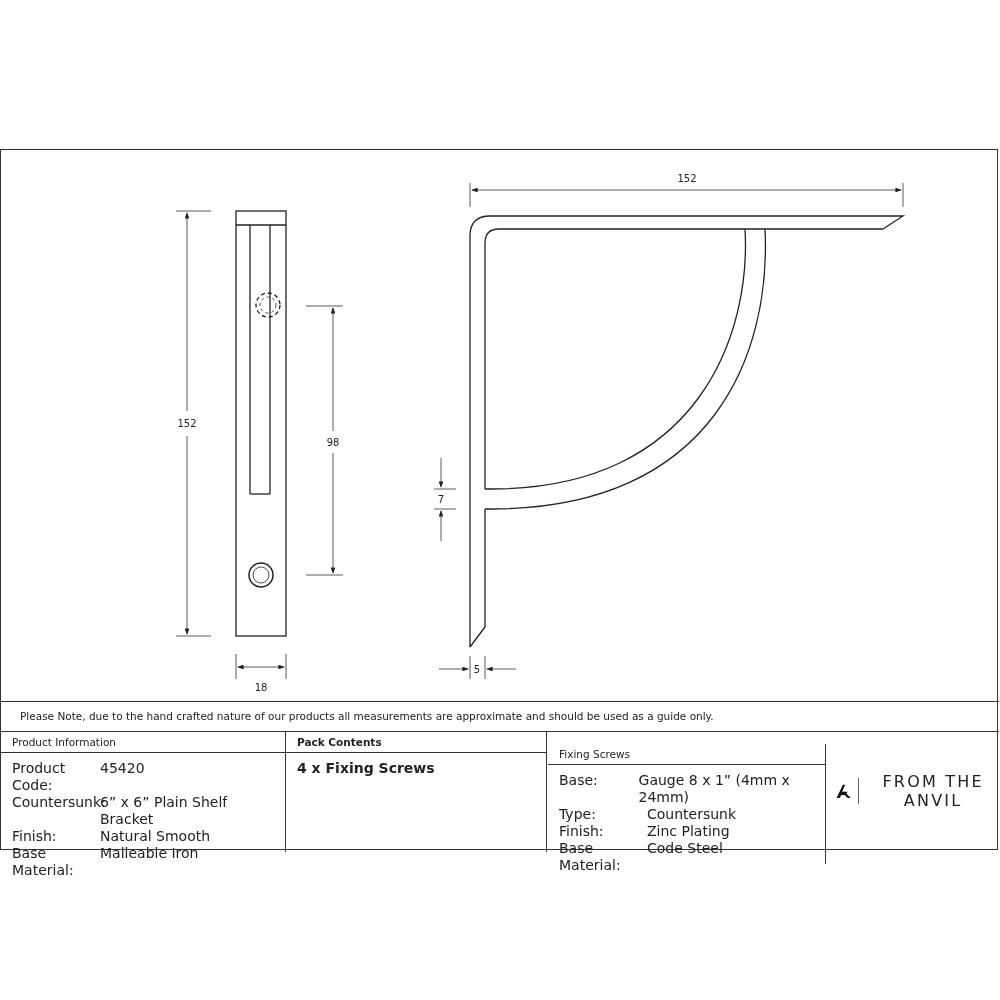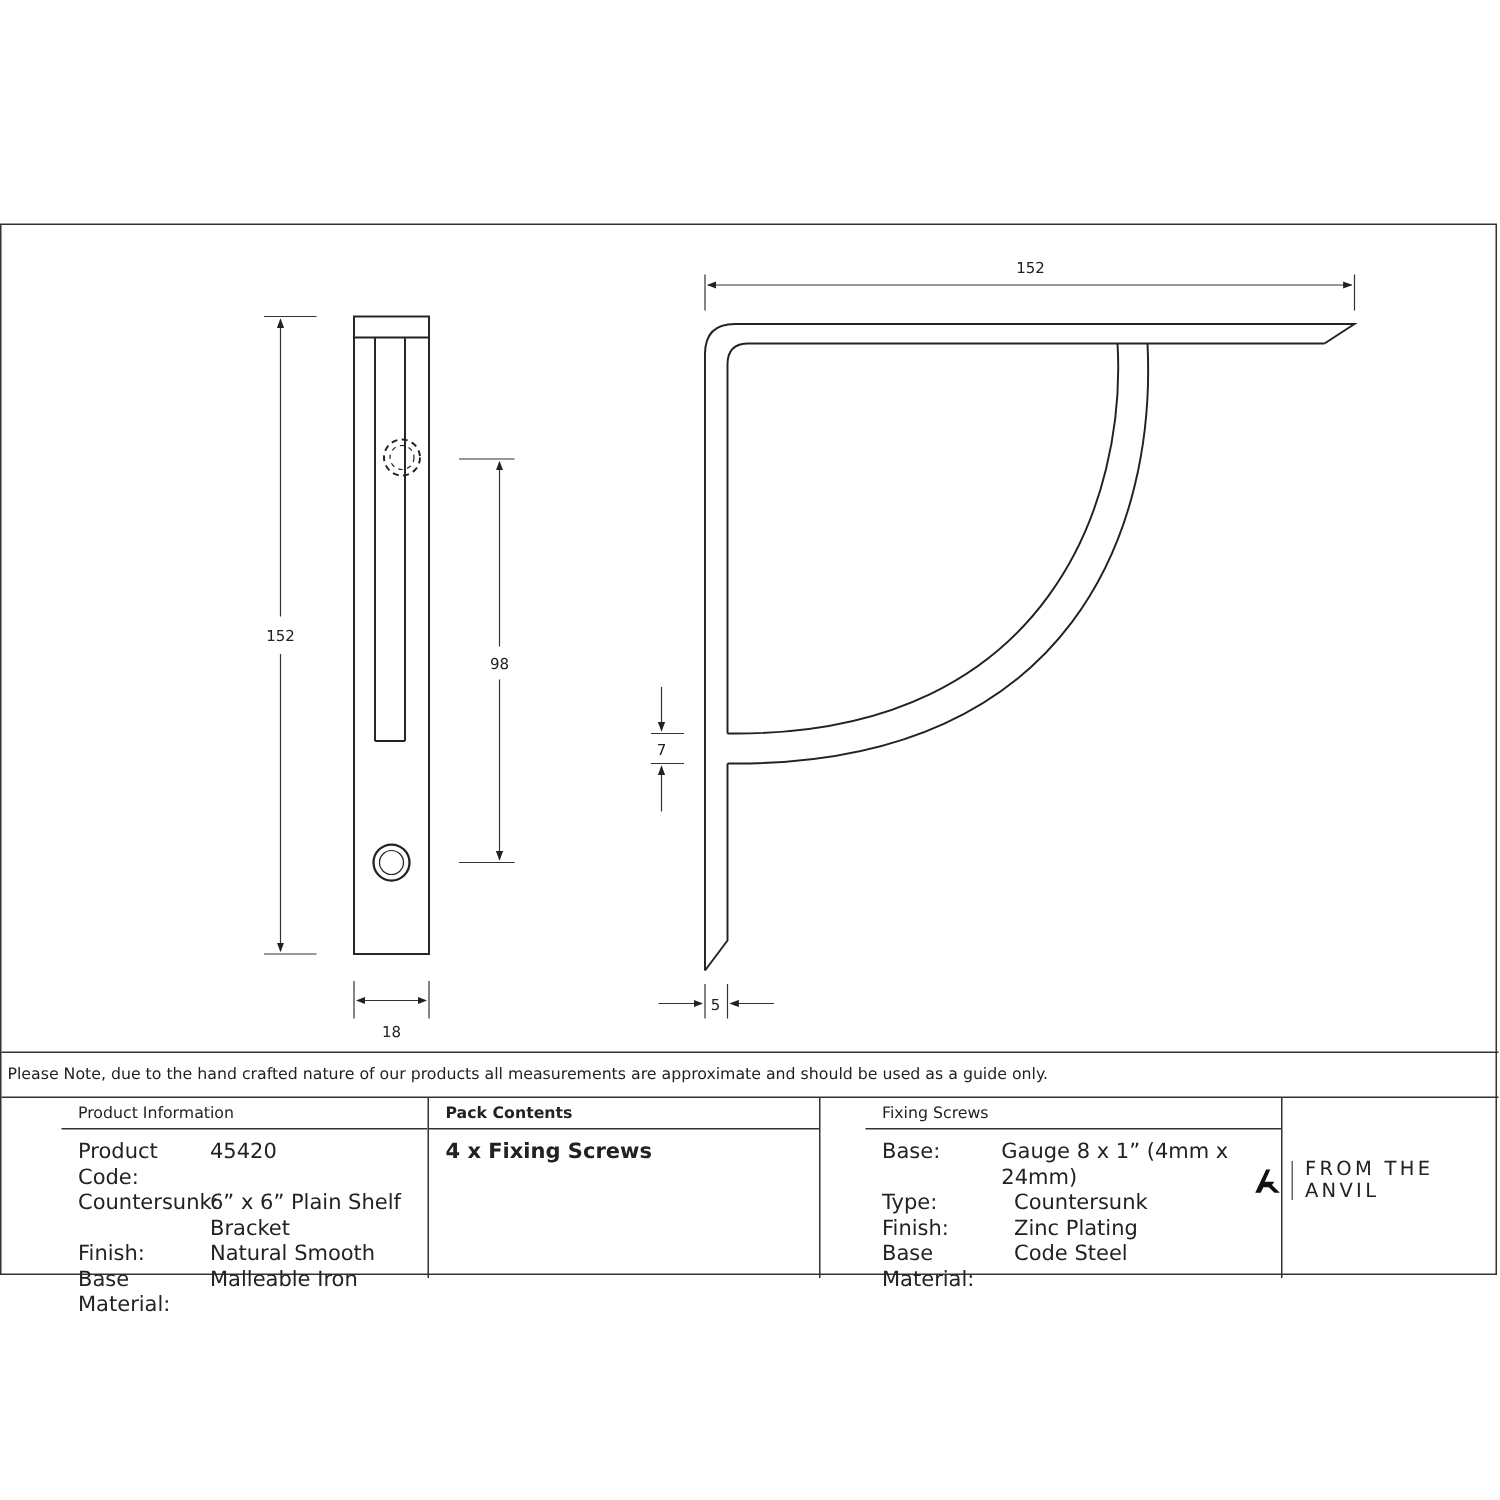--- a/index.html
+++ b/index.html
@@ -4,37 +4,37 @@
 <style>
   html, body { margin: 0; padding: 0; background: #ffffff; }
   body { width: 1000px; height: 1000px; position: relative; overflow: hidden;
          font-family: "DejaVu Sans", sans-serif; color: #222; }
   .sheet { position: absolute; left: 0; top: 149px; width: 998px; height: 701px;
            border: 1.5px solid #333; box-sizing: border-box; }
   .drawing { position: absolute; left: 0; top: 0; }
   .dim-label { font-family: "DejaVu Sans", sans-serif; font-size: 10px; fill: #222; }
   .note-row { position: absolute; left: 0; top: 551px; width: 998px; height: 30px;
               border-top: 1.5px solid #333; box-sizing: border-box;
-              font-size: 10.5px; line-height: 28px; padding-left: 4px; }
+              font-size: 10.5px; line-height: 28px; padding-left: 19px; }
   .table { position: absolute; left: 0; top: 581px; width: 998px; height: 120px;
            border-top: 1.5px solid #333; box-sizing: border-box; }
   .col { position: absolute; top: 0; height: 120px; box-sizing: border-box; }
-  .col-1 { left: 0; width: 285px; border-right: 1.5px solid #333; padding-left: 40px; }
+  .col-1 { left: 0; width: 285px; border-right: 1.5px solid #333; }
   .col-2 { left: 285px; width: 261px; border-right: 1.5px solid #333; font-weight: bold; }
-  .col-3 { left: 576px; width: 278px; border-right: 1.5px solid #333; }
+  .col-3 { left: 547px; width: 278px; border-right: 1.5px solid #333; margin-top: 12px; }
   .col-4 { left: 824px; width: 174px; }
   .col-head { height: 20px; line-height: 20px; font-size: 10.5px; padding-left: 11px;
               border-bottom: 1.5px solid #333; }
   .col-body { padding: 7px 0 0 11px; font-size: 14px; line-height: 17px; }
   .kv { display: flex; }
   .kv .k { width: 88px; }
   .brand { position: absolute; left: 10px; top: 40px; display: flex; align-items: center; }
   .brand-mark { width: 22px; height: 22px; }
   .brand-sep { width: 1px; height: 26px; background: #666; margin: 0 8px 0 6px; }
-  .brand-text { font-size: 13px; letter-spacing: 2.2px; color: #222; }
+  .brand-text { font-size: 16px; letter-spacing: 2.2px; color: #222; text-align: center; }
 </style>
 </head>
 <body>
 
 <div class="sheet">
 
   <svg class="drawing" width="998" height="551" viewBox="0 149 998 551" xmlns="http://www.w3.org/2000/svg">
     <defs>
       <marker id="arr" markerWidth="8" markerHeight="6" refX="7" refY="3" orient="auto-start-reverse">
         <path d="M0,0 L8,3 L0,6 z" fill="#222"></path>

